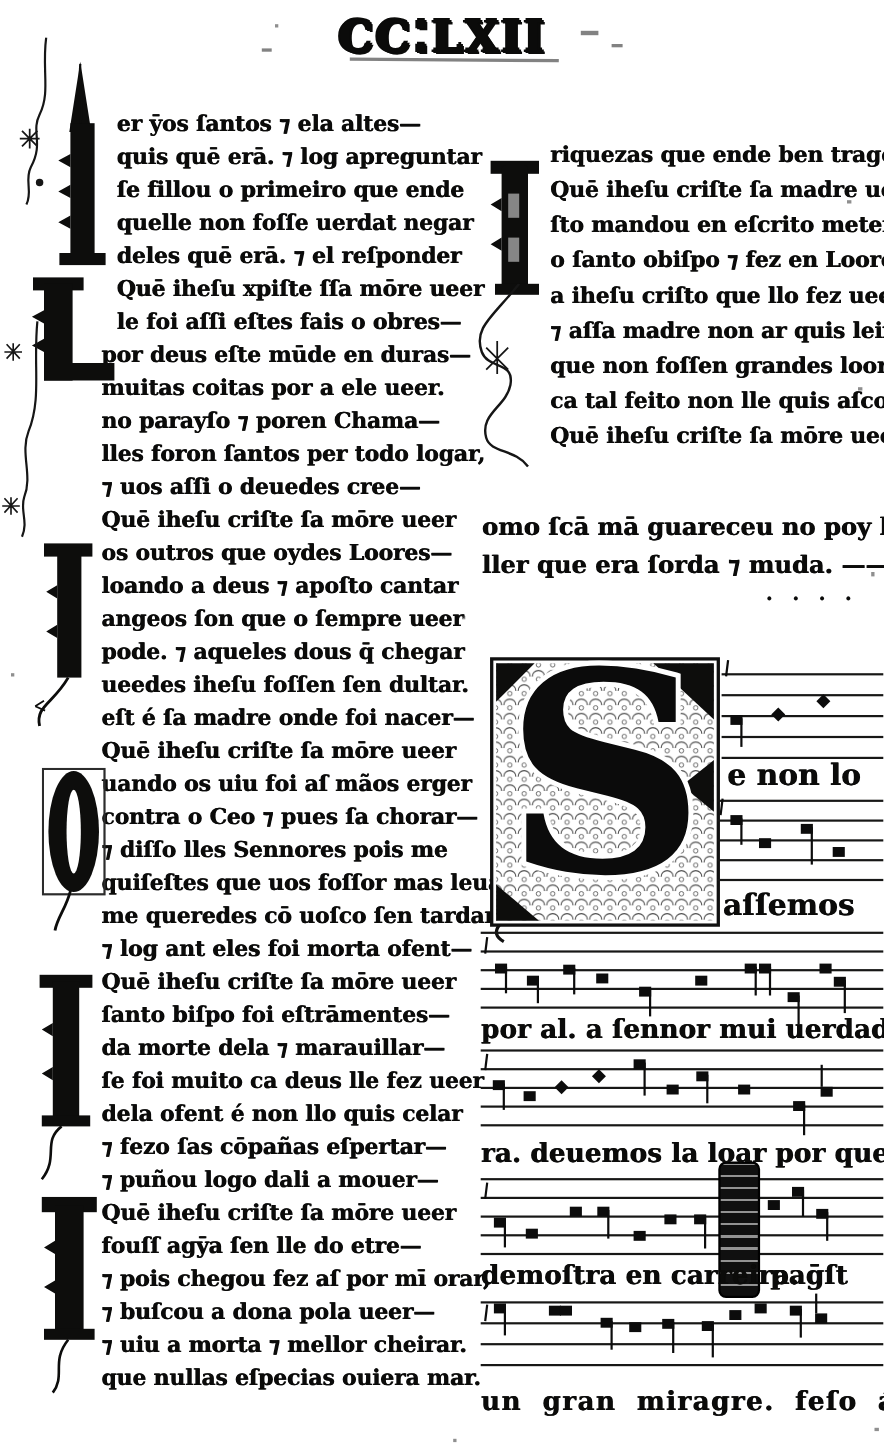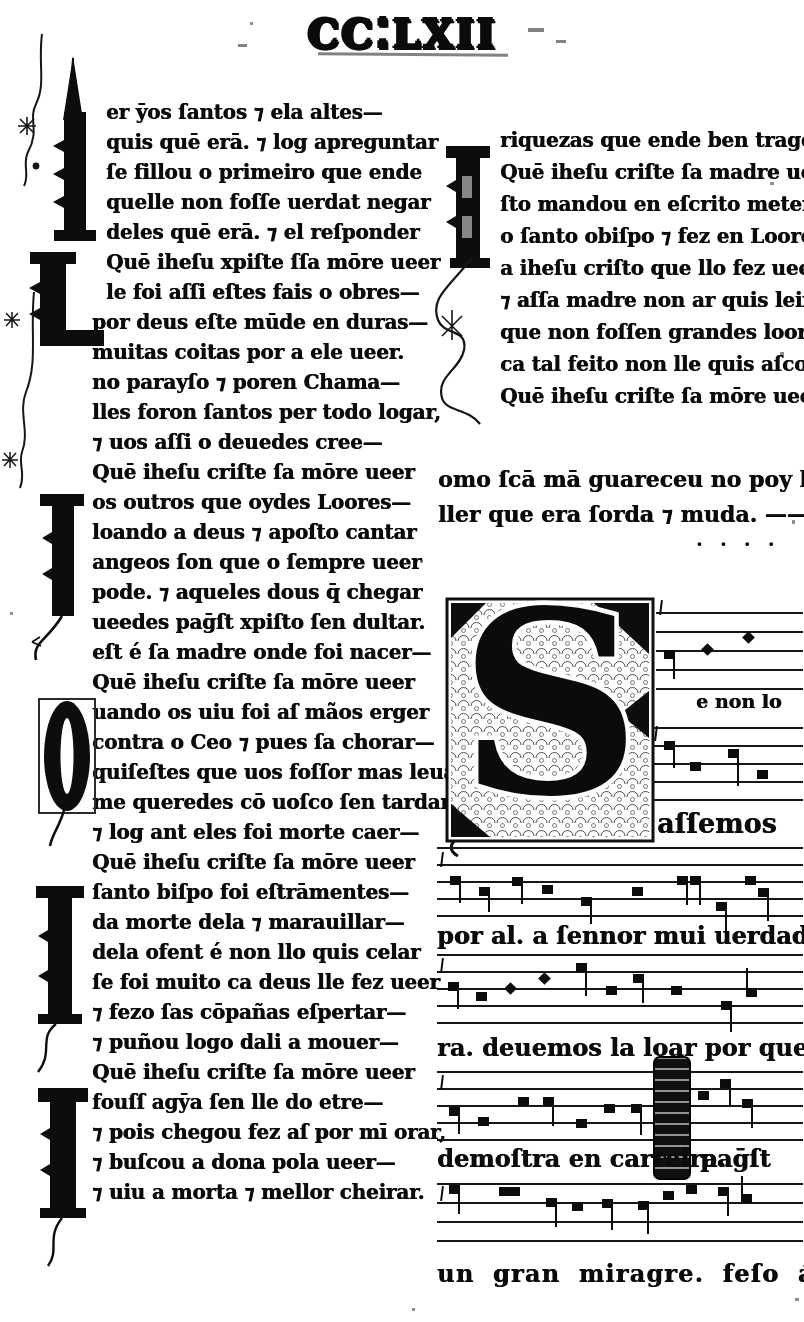--- a/index.html
+++ b/index.html
@@ -37,21 +37,21 @@
   .staff{position:absolute;overflow:visible;}
   .sline{position:absolute;left:0;right:0;height:1.8px;background:#171716;}
   .note{position:absolute;background:#0c0c0c;}
   .n-sq{width:11px;height:9px;}
   .n-di{width:9px;height:9px;transform:rotate(45deg);}
   .n-tk{width:2.4px;height:15px;transform:rotate(7deg);}
   .stem{position:absolute;width:2px;background:#0c0c0c;}
 
   .lyric{position:absolute;white-space:nowrap;font-size:24px;
          text-shadow:.6px 0 currentColor;}
-  .ly-enon{left:696px;top:690px;font-size:19px;}
+  .ly-enon{left:661px;top:690px;font-size:27px;}
   .ly-asse{left:657px;top:808px;font-size:27px;}
   .ly-1{left:437px;top:921px;}
   .ly-2{left:437px;top:1033px;}
   .ly-3a{left:437px;top:1144px;}
   .ly-3b{left:700px;top:1144px;}
   .ly-4{left:437px;top:1259px;letter-spacing:1.2px;word-spacing:9px;}
 
   .deco{position:absolute;}
 
   
@@ -94,40 +94,42 @@
       <div class="tline gothic">por deus eſte mūde en duras—</div>
       <div class="tline gothic">muitas coitas por a ele ueer.</div>
       <div class="tline gothic">no parayſo ⁊ poren Chama—</div>
       <div class="tline gothic">lles foron ſantos per todo logar,</div>
       <div class="tline gothic">⁊ uos aſſi o deuedes cree—</div>
       <div class="tline gothic">Quē iheſu criſte ſa mōre ueer</div>
       <div class="tline gothic">os outros que oydes Loores—</div>
       <div class="tline gothic">loando a deus ⁊ apoſto cantar</div>
       <div class="tline gothic">angeos ſon que o ſempre ueer</div>
       <div class="tline gothic">pode. ⁊ aqueles dous q̄ chegar</div>
-      <div class="tline gothic">ueedes paḡſt xpiſto ſen dultar.</div>
+      <div class="tline gothic">ueedes iheſu foſſen ſen dultar.</div>
       <div class="tline gothic">eſt é ſa madre onde foi nacer—</div>
       <div class="tline gothic">Quē iheſu criſte ſa mōre ueer</div>
       <div class="tline gothic">uando os uiu foi aſ mãos erger</div>
       <div class="tline gothic">contra o Ceo ⁊ pues ſa chorar—</div>
+      <div class="tline gothic">⁊ diſſo lles Sennores pois me</div>
       <div class="tline gothic">quiſeſtes que uos foſſor mas leuar</div>
       <div class="tline gothic">me queredes cō uoſco ſen tardar—</div>
-      <div class="tline gothic">⁊ log ant eles foi morte caer—</div>
+      <div class="tline gothic">⁊ log ant eles foi morta ofent—</div>
       <div class="tline gothic">Quē iheſu criſte ſa mōre ueer</div>
       <div class="tline gothic">ſanto biſpo foi eſtrāmentes—</div>
       <div class="tline gothic">da morte dela ⁊ marauillar—</div>
+      <div class="tline gothic">ſe foi muito ca deus lle fez ueer</div>
       <div class="tline gothic">dela ofent é non llo quis celar</div>
-      <div class="tline gothic">ſe foi muito ca deus lle fez ueer</div>
       <div class="tline gothic">⁊ fezo ſas cōpañas eſpertar—</div>
       <div class="tline gothic">⁊ puñou logo dali a mouer—</div>
       <div class="tline gothic">Quē iheſu criſte ſa mōre ueer</div>
       <div class="tline gothic">fouſſ agȳa ſen lle do etre—</div>
       <div class="tline gothic">⁊ pois chegou fez aſ por mī orar,</div>
       <div class="tline gothic">⁊ buſcou a dona pola ueer—</div>
       <div class="tline gothic">⁊ uiu a morta ⁊ mellor cheirar.</div>
+      <div class="tline gothic">que nullas eſpecias ouiera mar.</div>
     </div>
   <div id="right-col" class="column">
       <div class="tline gothic">riquezas que ende ben trager</div>
       <div class="tline gothic">Quē iheſu criſte ſa madre ueer</div>
       <div class="tline gothic">ſto mandou en eſcrito meter—</div>
       <div class="tline gothic">o ſanto obiſpo ⁊ fez en Loores—</div>
       <div class="tline gothic">a iheſu criſto que llo fez ueer</div>
       <div class="tline gothic">⁊ aſſa madre non ar quis leixar,</div>
       <div class="tline gothic">que non foſſen grandes loores dar</div>
       <div class="tline gothic">ca tal feito non lle quis aſconder</div>

